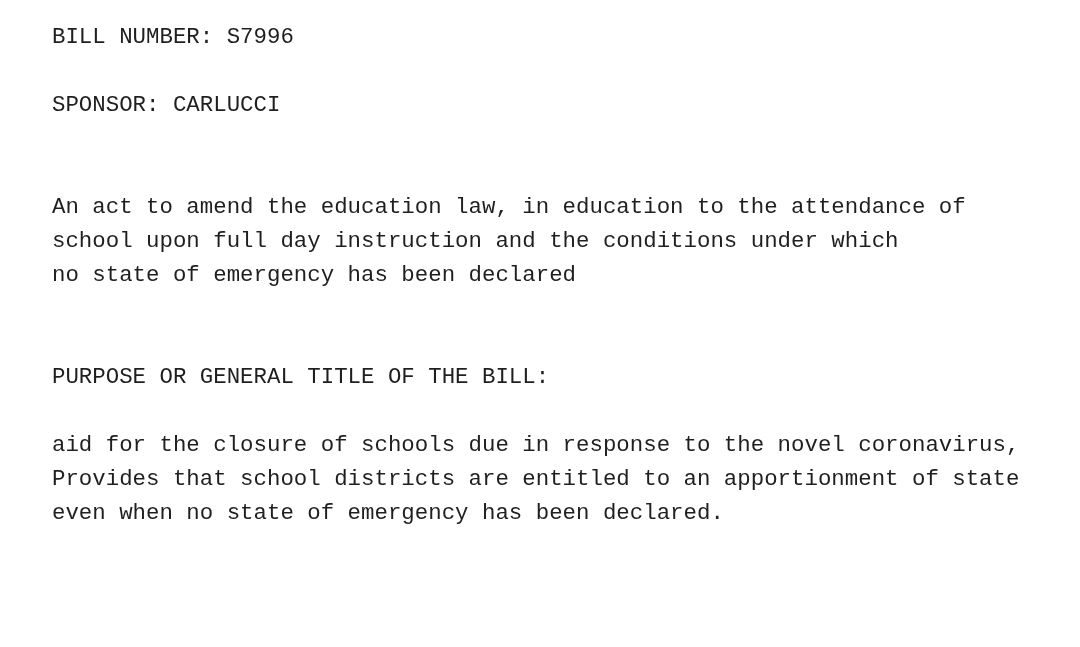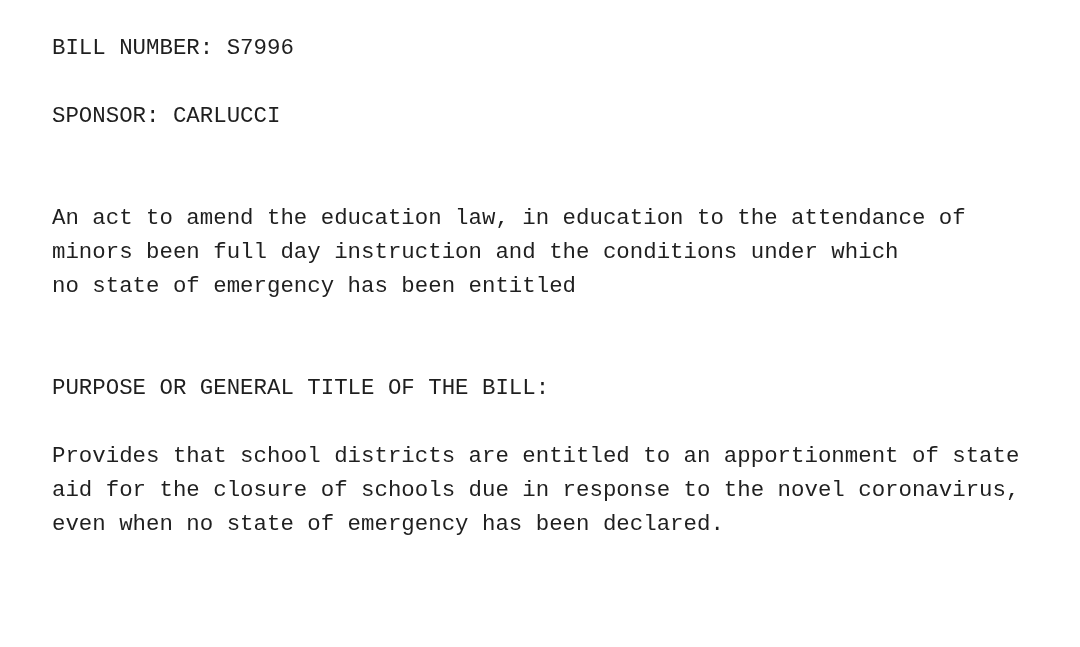--- a/index.html
+++ b/index.html
@@ -9,21 +9,21 @@
   }
   .page {
     position: relative;
     width: 1080px;
     height: 647px;
     box-sizing: border-box;
     background: #ffffff;
     color: #1f1f1f;
     font-family: "Liberation Mono", "DejaVu Sans Mono", monospace;
     font-size: 22.4px;
-    padding: 31px 40px 0 52px;
+    padding: 20px 40px 0 52px;
     overflow: hidden;
   }
   .line {
     height: 34px;
     line-height: 34px;
     white-space: pre;
   }
   .gap-1 { height: 34px; }
   .gap-2 { height: 68px; }
 </style>
@@ -38,29 +38,29 @@
 
   <div class="line">SPONSOR: CARLUCCI</div>
 
   <div class="gap-1"></div>
 
 
   <div class="gap-1"></div>
 
   <div>
     <div class="line">An act to amend the education law, in education to the attendance of</div>
-    <div class="line">minors been full day instruction and the conditions under which</div>
-    <div class="line">no state of emergency has been entitled</div>
+    <div class="line">school upon full day instruction and the conditions under which</div>
+    <div class="line">no state of emergency has been declared</div>
   </div>
 
   <div class="gap-2"></div>
 
   <div class="line">PURPOSE OR GENERAL TITLE OF THE BILL:</div>
 
   <div class="gap-1"></div>
 
   <div>
+    <div class="line">aid for the closure of schools due in response to the novel coronavirus,</div>
     <div class="line">Provides that school districts are entitled to an apportionment of state</div>
-    <div class="line">aid for the closure of schools due in response to the novel coronavirus,</div>
     <div class="line">even when no state of emergency has been declared.</div>
   </div>
 
 </div>
 
 </body></html>

